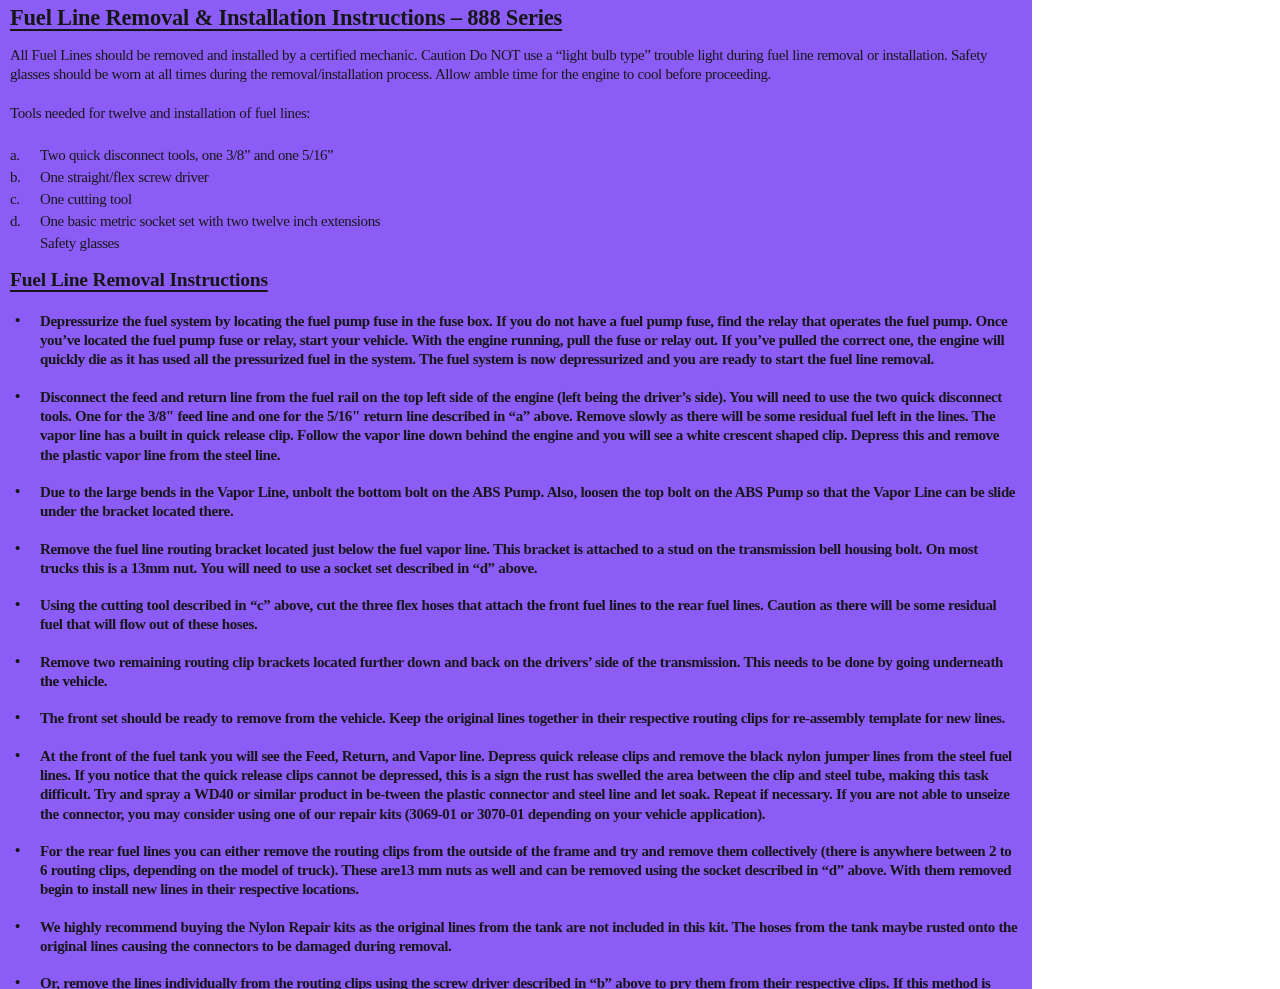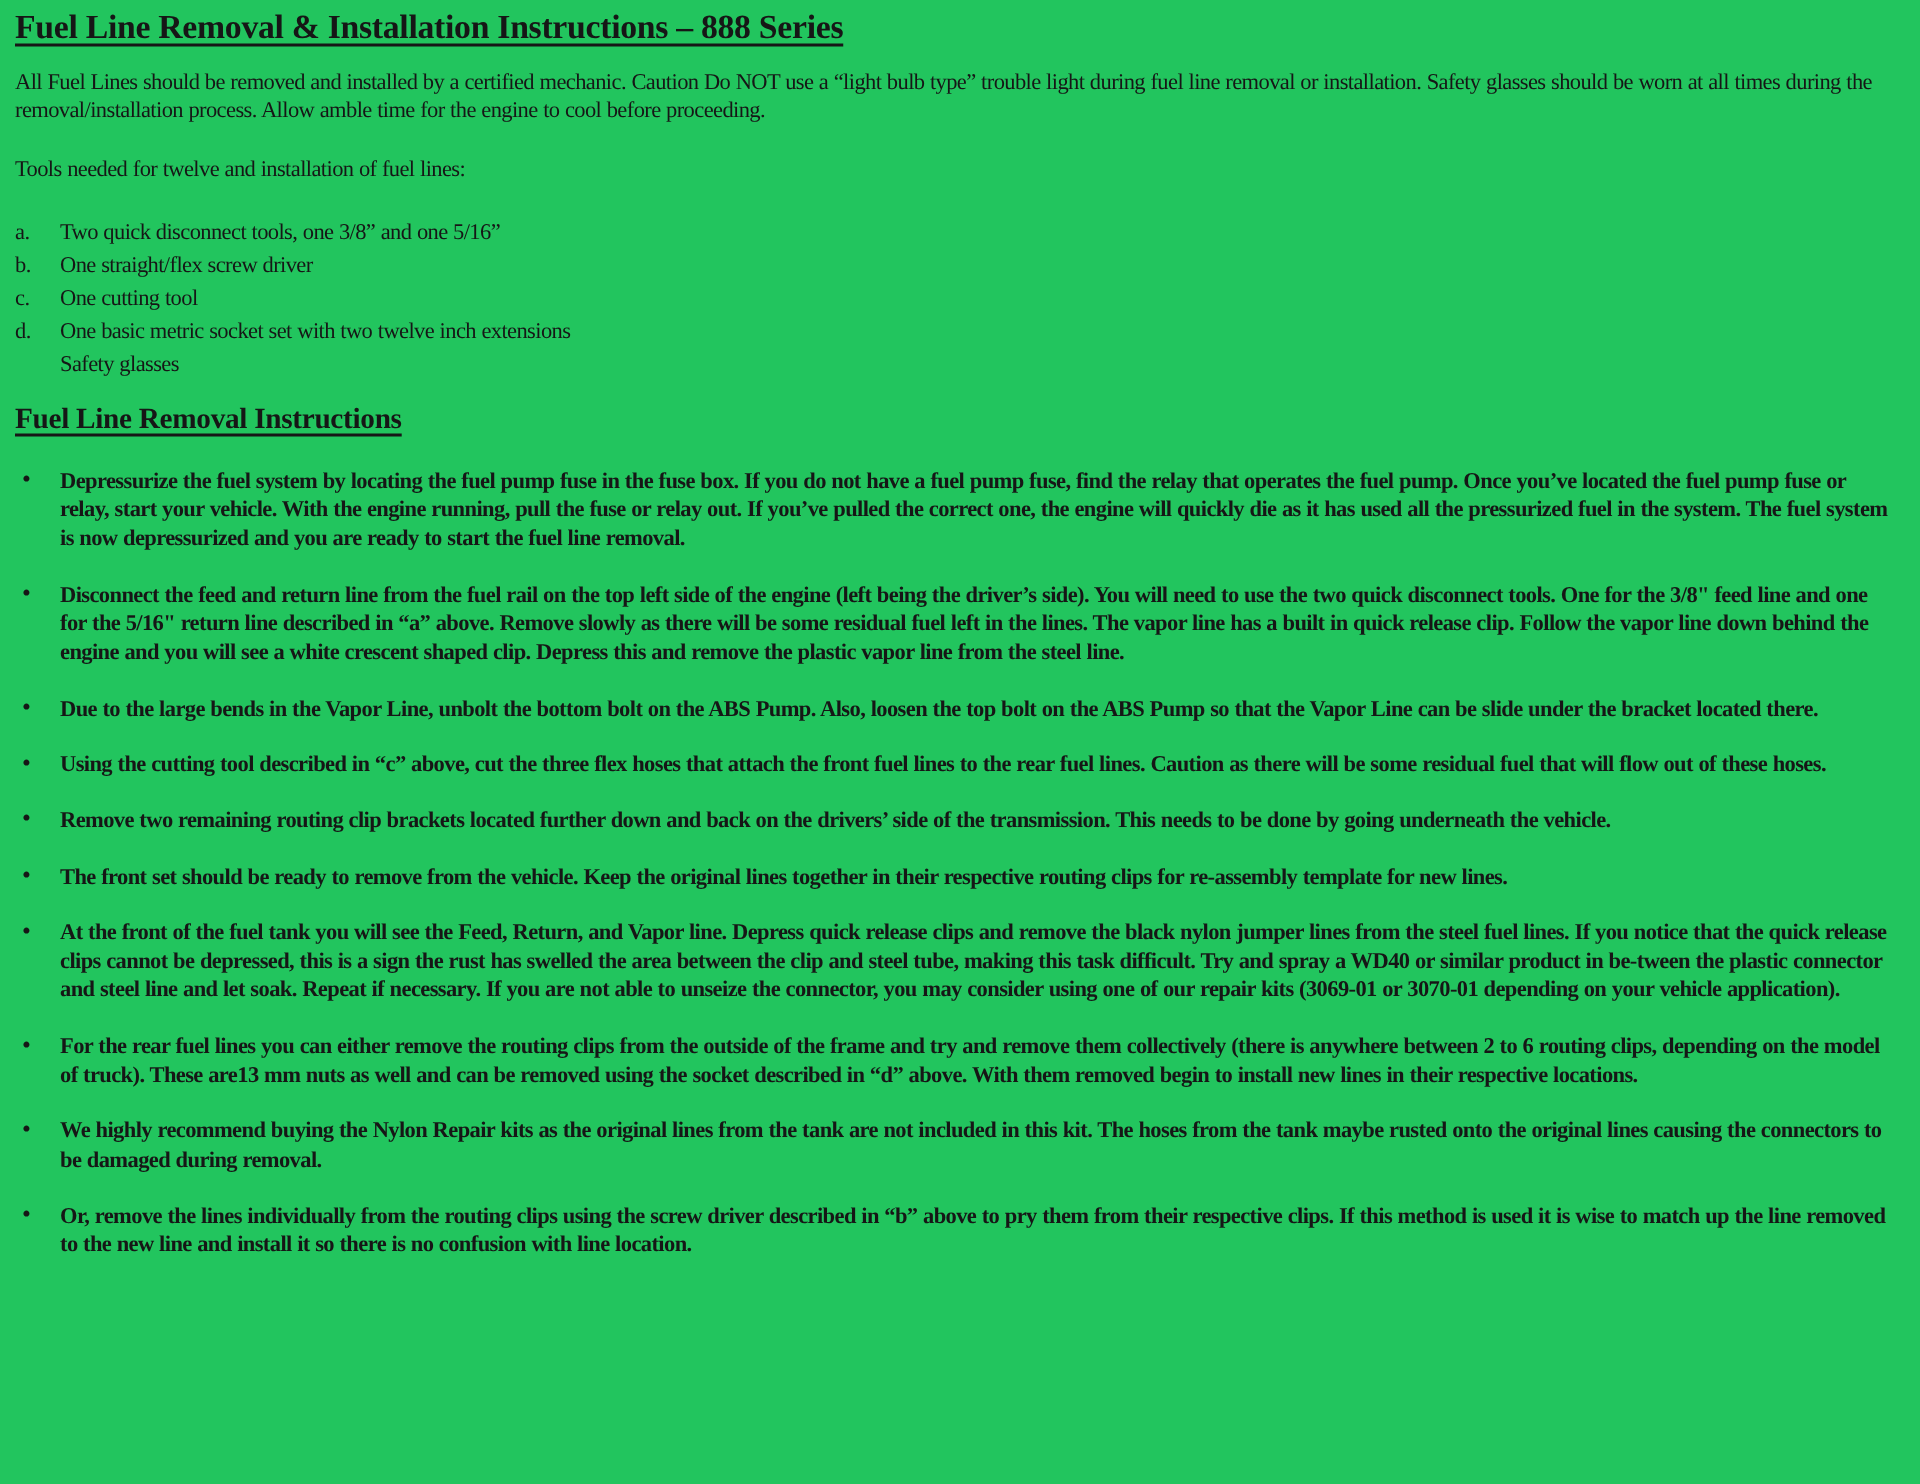--- a/index.html
+++ b/index.html
@@ -2,24 +2,24 @@
 <html><head>
 <meta charset="utf-8">
 <style>
   html, body {
     margin: 0;
     padding: 0;
     background: #ffffff;
   }
   .page {
     position: relative;
-    width: 1280px;
+    width: 1032px;
     height: 989px;
     box-sizing: border-box;
-    background: #22c55e;
+    background: #8b5cf6;
     color: #161616;
     font-family: "Liberation Serif", serif;
     padding: 5px 14px 0 10px;
     overflow: hidden;
   }
   h1.doc-title {
     font-size: 22.5px;
     font-weight: bold;
     letter-spacing: -0.2px;
     margin: 0 0 15px 0;
@@ -119,20 +119,21 @@
         </span>
       </div>
     </div>
 
   <h2 class="section-title"><span class="u">Fuel Line Removal Instructions</span></h2>
 
   <ul class="steps-list body-text" id="steps-list">
       <li class="step">Depressurize the fuel system by locating the fuel pump fuse in the fuse box. If you do not have a fuel pump fuse, find the relay that operates the fuel pump. Once you’ve located the fuel pump fuse or relay, start your vehicle. With the engine running, pull the fuse or relay out. If you’ve pulled the correct one, the engine will quickly die as it has used all the pressurized fuel in the system. The fuel system is now depressurized and you are ready to start the fuel line removal.</li>
       <li class="step">Disconnect the feed and return line from the fuel rail on the top left side of the engine (left being the driver’s side). You will need to use the two quick disconnect tools. One for the 3/8" feed line and one for the 5/16" return line described in “a” above. Remove slowly as there will be some residual fuel left in the lines. The vapor line has a built in quick release clip. Follow the vapor line down behind the engine and you will see a white crescent shaped clip. Depress this and remove the plastic vapor line from the steel line.</li>
       <li class="step">Due to the large bends in the Vapor Line, unbolt the bottom bolt on the ABS Pump. Also, loosen the top bolt on the ABS Pump so that the Vapor Line can be slide under the bracket located there.</li>
+      <li class="step">Remove the fuel line routing bracket located just below the fuel vapor line. This bracket is attached to a stud on the transmission bell housing bolt. On most trucks this is a 13mm nut. You will need to use a socket set described in “d” above.</li>
       <li class="step">Using the cutting tool described in “c” above, cut the three flex hoses that attach the front fuel lines to the rear fuel lines. Caution as there will be some residual fuel that will flow out of these hoses.</li>
       <li class="step">Remove two remaining routing clip brackets located further down and back on the drivers’ side of the transmission. This needs to be done by going underneath the vehicle.</li>
       <li class="step">The front set should be ready to remove from the vehicle. Keep the original lines together in their respective routing clips for re-assembly template for new lines.</li>
       <li class="step">At the front of the fuel tank you will see the Feed, Return, and Vapor line. Depress quick release clips and remove the black nylon jumper lines from the steel fuel lines. If you notice that the quick release clips cannot be depressed, this is a sign the rust has swelled the area between the clip and steel tube, making this task difficult. Try and spray a WD40 or similar product in be-tween the plastic connector and steel line and let soak. Repeat if necessary. If you are not able to unseize the connector, you may consider using one of our repair kits (3069-01 or 3070-01 depending on your vehicle application).</li>
       <li class="step">For the rear fuel lines you can either remove the routing clips from the outside of the frame and try and remove them collectively (there is anywhere between 2 to 6 routing clips, depending on the model of truck). These are13 mm nuts as well and can be removed using the socket described in “d” above. With them removed begin to install new lines in their respective locations.</li>
       <li class="step">We highly recommend buying the Nylon Repair kits as the original lines from the tank are not included in this kit. The hoses from the tank maybe rusted onto the original lines causing the connectors to be damaged during removal.</li>
       <li class="step">Or, remove the lines individually from the routing clips using the screw driver described in “b” above to pry them from their respective clips. If this method is used it is wise to match up the line removed to the new line and install it so there is no confusion with line location.</li>
     </ul>
 
 </div>

